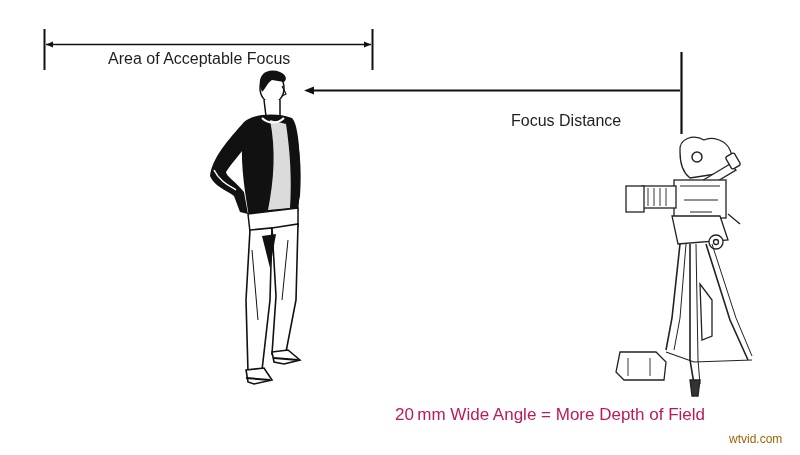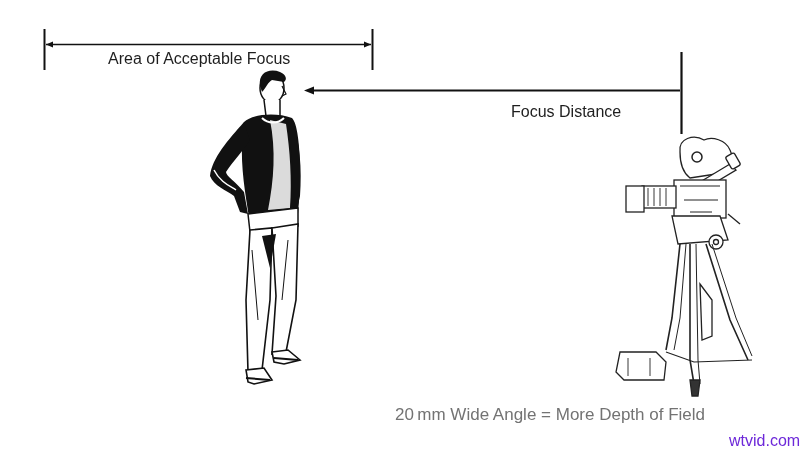--- a/index.html
+++ b/index.html
@@ -1,20 +1,20 @@
 <!DOCTYPE html>
 <html><head>
 <meta charset="utf-8">
 <style>
   html, body { margin: 0; padding: 0; background: #ffffff; }
   body { width: 800px; height: 455px; position: relative; overflow: hidden;
          font-family: "Liberation Sans", sans-serif; color: #1a1a1a; }
   .label { position: absolute; font-size: 16px; white-space: nowrap; color: #1e1e1e; }
-  .caption { position: absolute; font-size: 17px; white-space: nowrap; color: #737373; }
-  .watermark { position: absolute; font-size: 16px; color: #6d28d9; white-space: nowrap; }
+  .caption { position: absolute; font-size: 17px; white-space: nowrap; color: #be185d; }
+  .watermark { position: absolute; font-size: 12px; color: #a16207; white-space: nowrap; }
   svg { position: absolute; left: 0; top: 0; }
 </style>
 </head>
 <body>
 
 <svg width="800" height="455" viewBox="0 0 800 455">
 
   <g stroke="#111" fill="#111">
     <line x1="44.5" y1="29" x2="44.5" y2="70" stroke-width="2"></line>
     <line x1="372.5" y1="29" x2="372.5" y2="70" stroke-width="2"></line>
@@ -91,17 +91,17 @@
 
     <path d="M620,352 L656,352 L666,362 L664,380 L624,380 L616,372 Z" fill="#fff"></path>
     <path d="M628,358 L628,376 M650,358 L650,376" stroke-width="0.9"></path>
 
     <path d="M690,380 L700,380 L698,396 L692,396 Z" fill="#333"></path>
   </g>
 </svg>
 
 <div class="label" style="left:108px; top:18px;margin-top:32px;">Area of Acceptable Focus</div>
 
-<div class="label" style="left:511px; top:103px;">Focus Distance</div>
+<div class="label" style="left:511px; top:112px;">Focus Distance</div>
 
 <div class="caption" style="left:395px; top:405px;">20 mm Wide Angle = More Depth of Field</div>
 
 <div class="watermark" style="left:729px; top:432px;">wtvid.com</div>
 
 </body></html>

